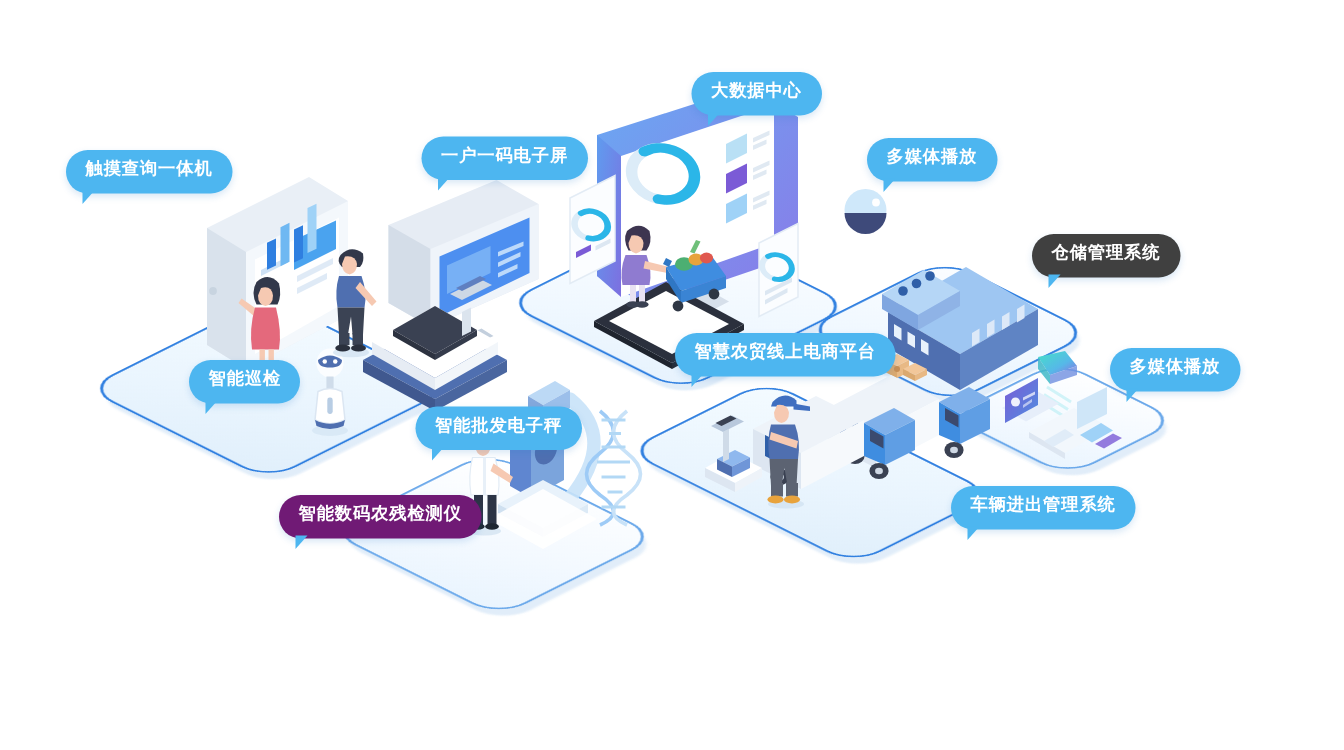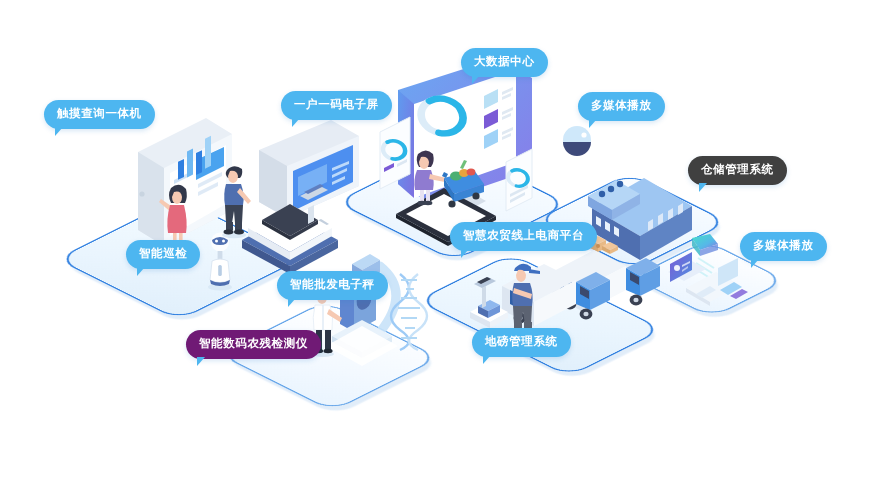--- a/index.html
+++ b/index.html
@@ -579,18 +579,18 @@
   </div>
 
   <div class="bubble tail-left" style="left:450px;top:222px;background:#4db6f0;color:#4db6f0;">
     <span style="color:#fff">智慧农贸线上电商平台</span>
   </div>
 
   <div class="bubble tail-left" style="left:186px;top:330px;background:#701a75;color:#4db6f0;">
     <span style="color:#fff">智能数码农残检测仪</span>
   </div>
 
-  <div class="bubble tail-left" style="left:472px;top:328px;background:#4db6f0;color:#4db6f0;">
-    <span style="color:#fff">地磅管理系统</span>
-  </div>
-
+
+  <div class="bubble tail-left" style="left:634px;top:324px;background:#4db6f0;color:#4db6f0;">
+    <span style="color:#fff">车辆进出管理系统</span>
+  </div>
 
 </div>
 
 </body></html>

